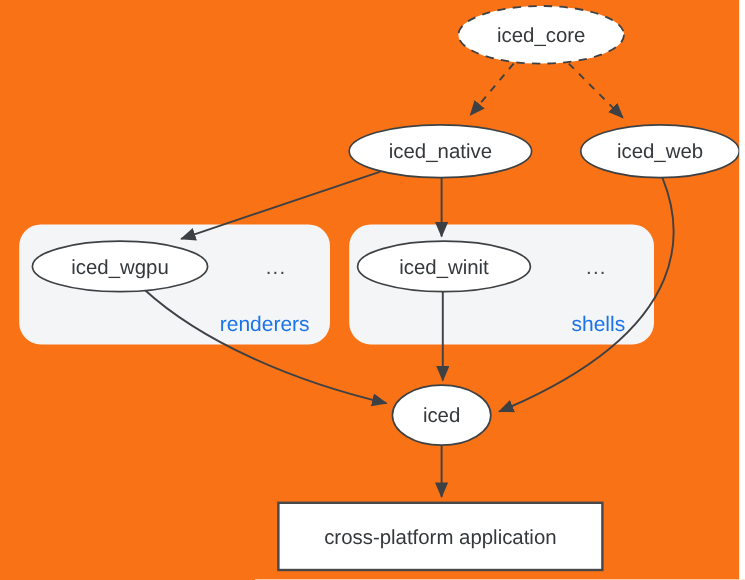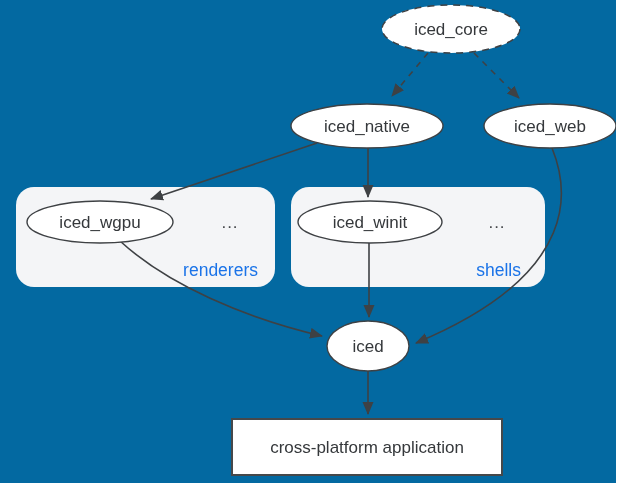--- a/index.html
+++ b/index.html
@@ -5,21 +5,21 @@
   html, body {
     margin: 0;
     padding: 0;
     background: #ffffff;
     font-family: "Liberation Sans", "DejaVu Sans", sans-serif;
   }
   .stage {
     position: relative;
     width: 616px;
     height: 483px;
-    background: #0369a1;
+    background: #f97316;
     overflow: hidden;
   }
   svg { display: block; }
   .node-ellipse {
     fill: #ffffff;
     stroke: #3e4144;
     stroke-width: 1.4;
   }
   .node-ellipse.dashed {
     stroke-dasharray: 7 6;

